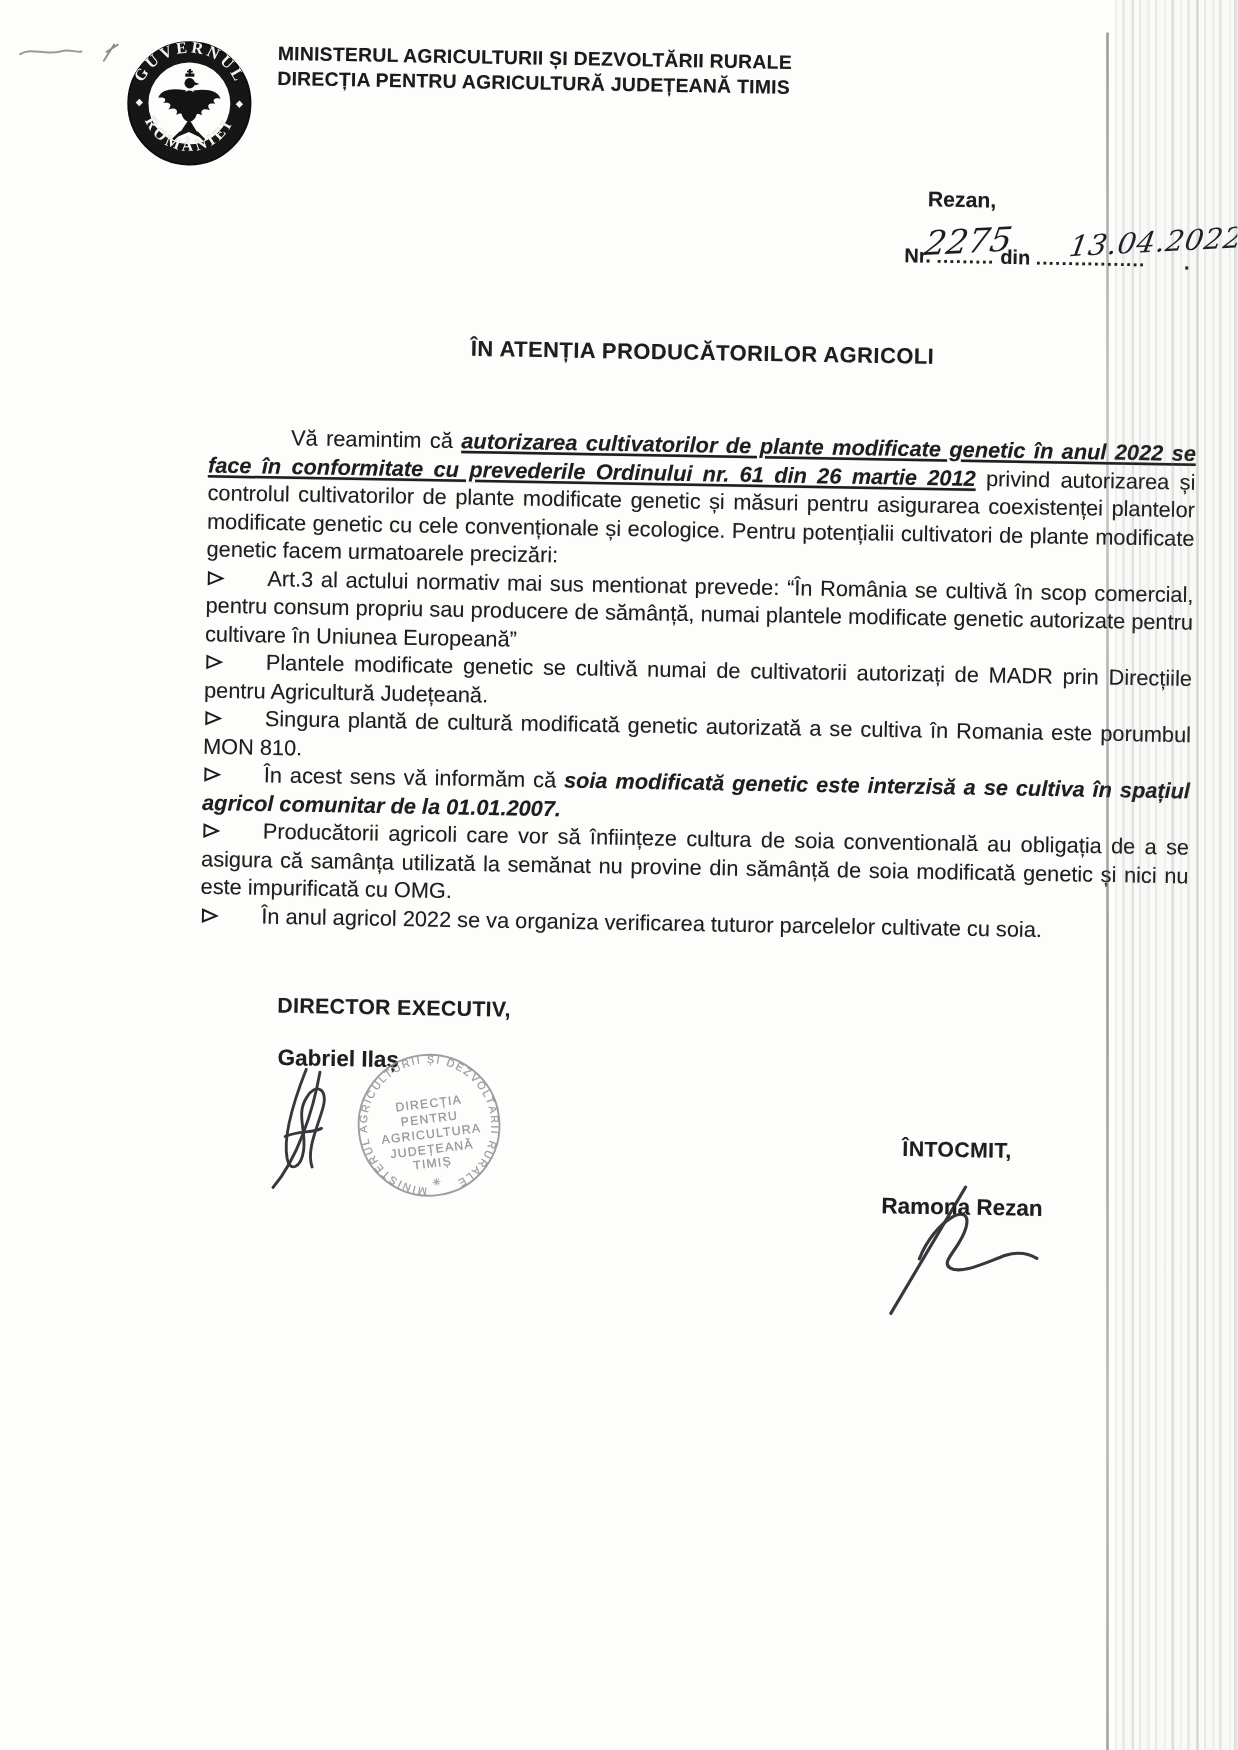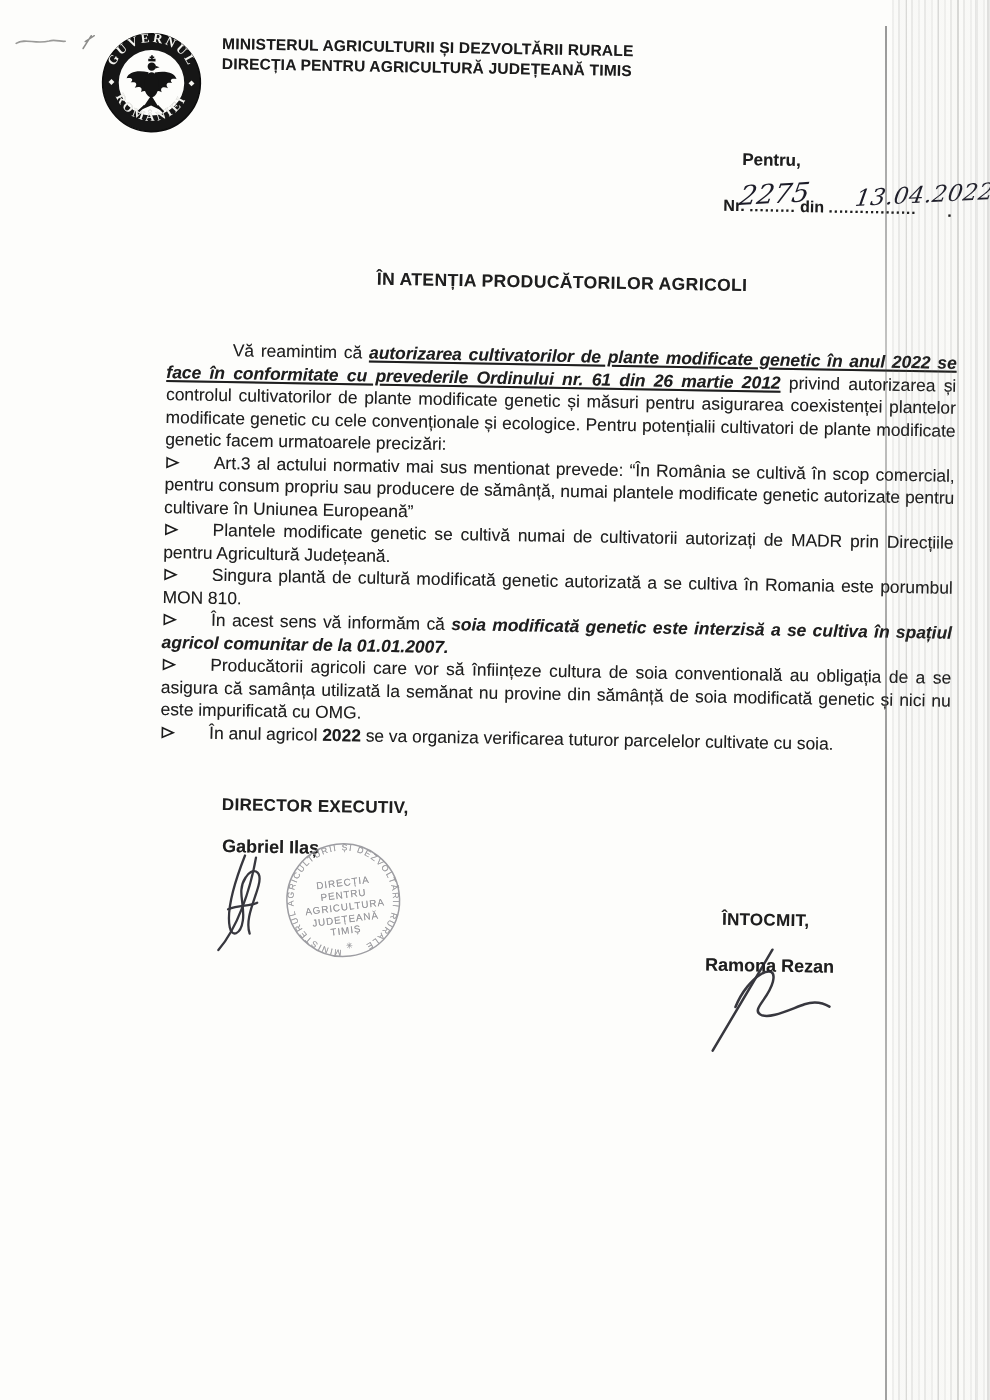--- a/index.html
+++ b/index.html
@@ -38,21 +38,21 @@
   
   .body{left:167px; top:338px; width:790px; text-align:justify;
         font-size:17.4px; line-height:22.5px;}
   .body p{margin:0;}
   .intro{text-indent:66px;}
   .marker{display:inline-block; width:16px; margin-right:33px; vertical-align:baseline;}
   .marker svg{display:inline-block; transform:translateY(1px);}
   .seg-biu{font-weight:700; font-style:italic; text-decoration:underline;
            text-decoration-thickness:1.8px; text-underline-offset:2px;}
   .seg-bi{font-weight:700; font-style:italic;}
-  .seg-b{font-weight:700;}
+  .seg-b{font-weight:400;}
 
   
   .role-left{left:230px; top:794px; font-weight:700; font-size:17px; letter-spacing:0.3px;}
   .name-left{left:231px; top:835px; font-weight:700; font-size:18px;}
   .sig-left{left:218px; top:846px; width:100px; height:110px;}
   .stamp{left:292px; top:836px; width:122px; height:122px; transform:rotate(-8deg); opacity:0.85;}
   .role-right{left:732px; top:900px; font-weight:700; font-size:17px; letter-spacing:0.3px;}
   .name-right{left:716px; top:945px; font-weight:700; font-size:18px;}
   .sig-right{left:703px; top:933px; width:155px; height:115px;}
 
@@ -108,21 +108,21 @@
         <path d="M50 62 L41 76 L50 72 L59 76 Z"></path>
         <path d="M44 72 l-6 6 M56 72 l6 6" stroke="#141414" stroke-width="2" fill="none"></path>
       </g>
     </svg>
 
     <div class="abs ministry">
       <div>MINISTERUL AGRICULTURII  ȘI DEZVOLTĂRII RURALE</div>
       <div>DIRECȚIA PENTRU AGRICULTURĂ  JUDEȚEANĂ TIMIS</div>
     </div>
 
-    <div class="abs city">Pentru,</div>
+    <div class="abs city">Rezan,</div>
     <div class="abs refline">
       <span>Nr.</span>
       <span class="dots">.........</span>
       <span> </span>
       <span>din</span>
       <span> </span>
       <span class="dots">.................</span>
       <span class="hand hand-nr">2275</span>
       <span class="hand hand-date">13.04.2022</span>
       <span class="stray-dot">.</span>

